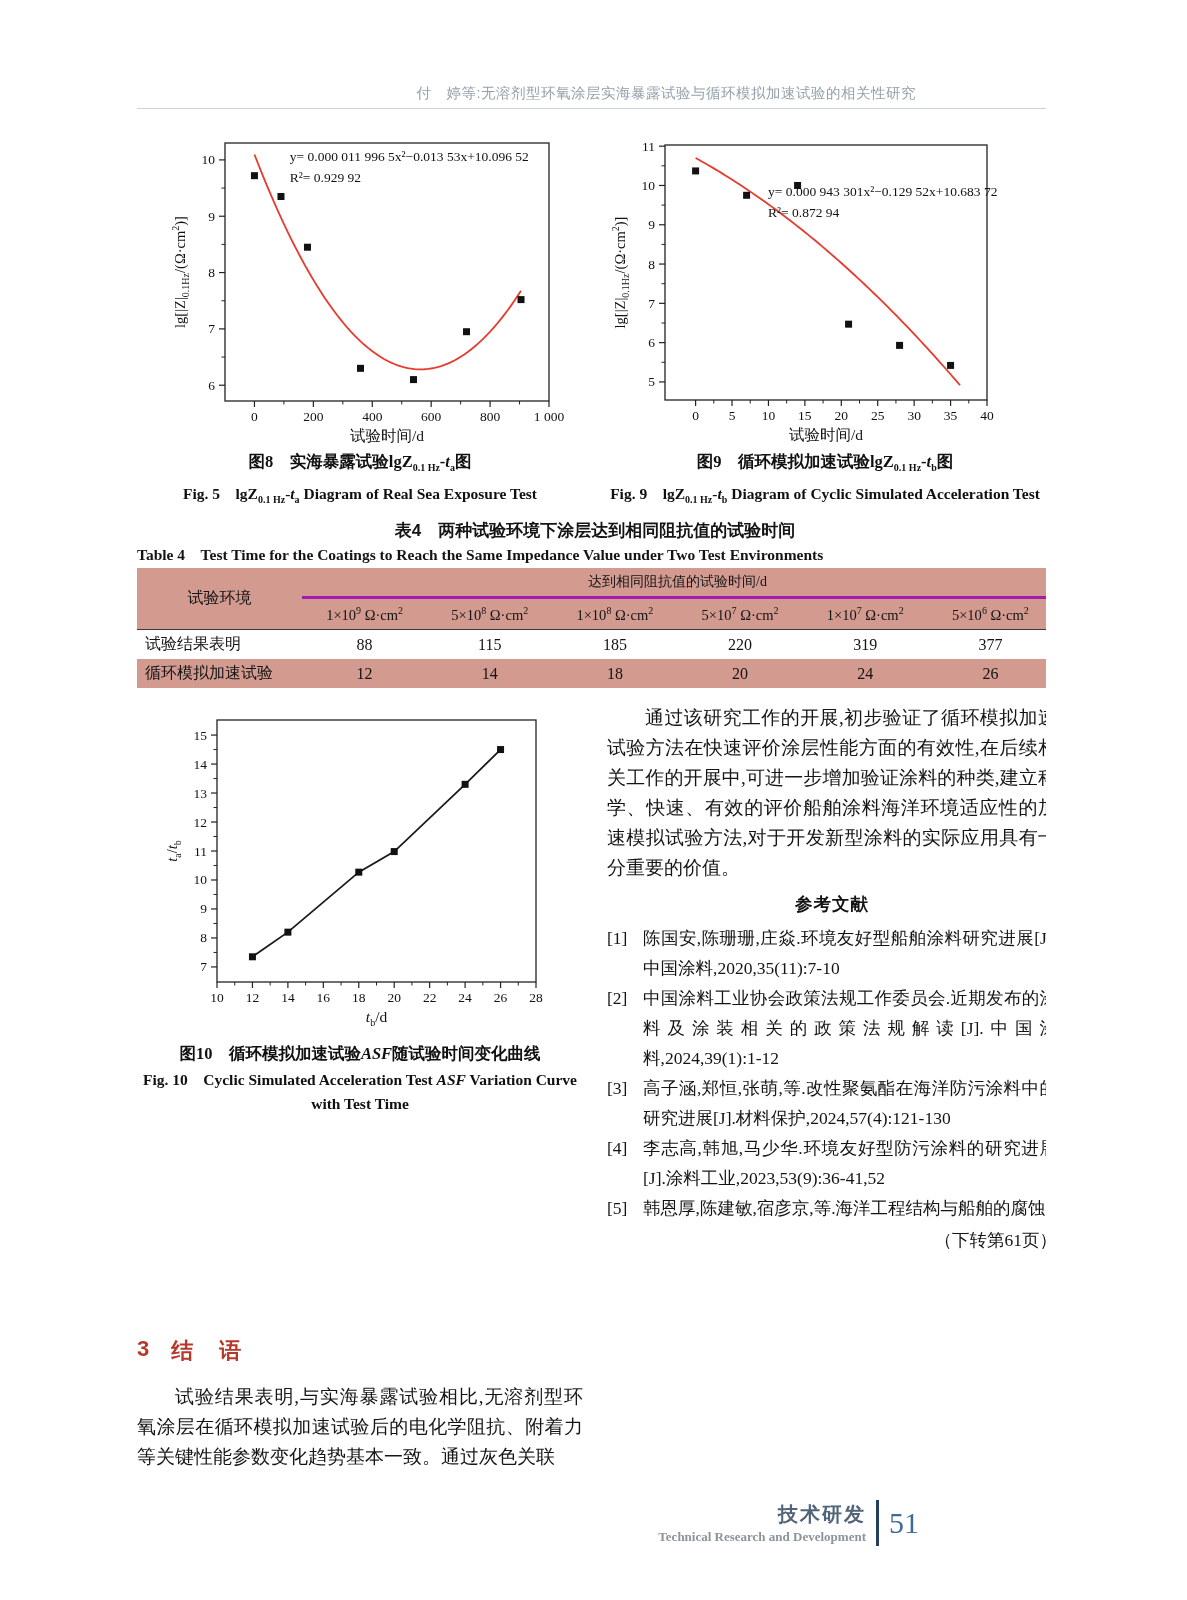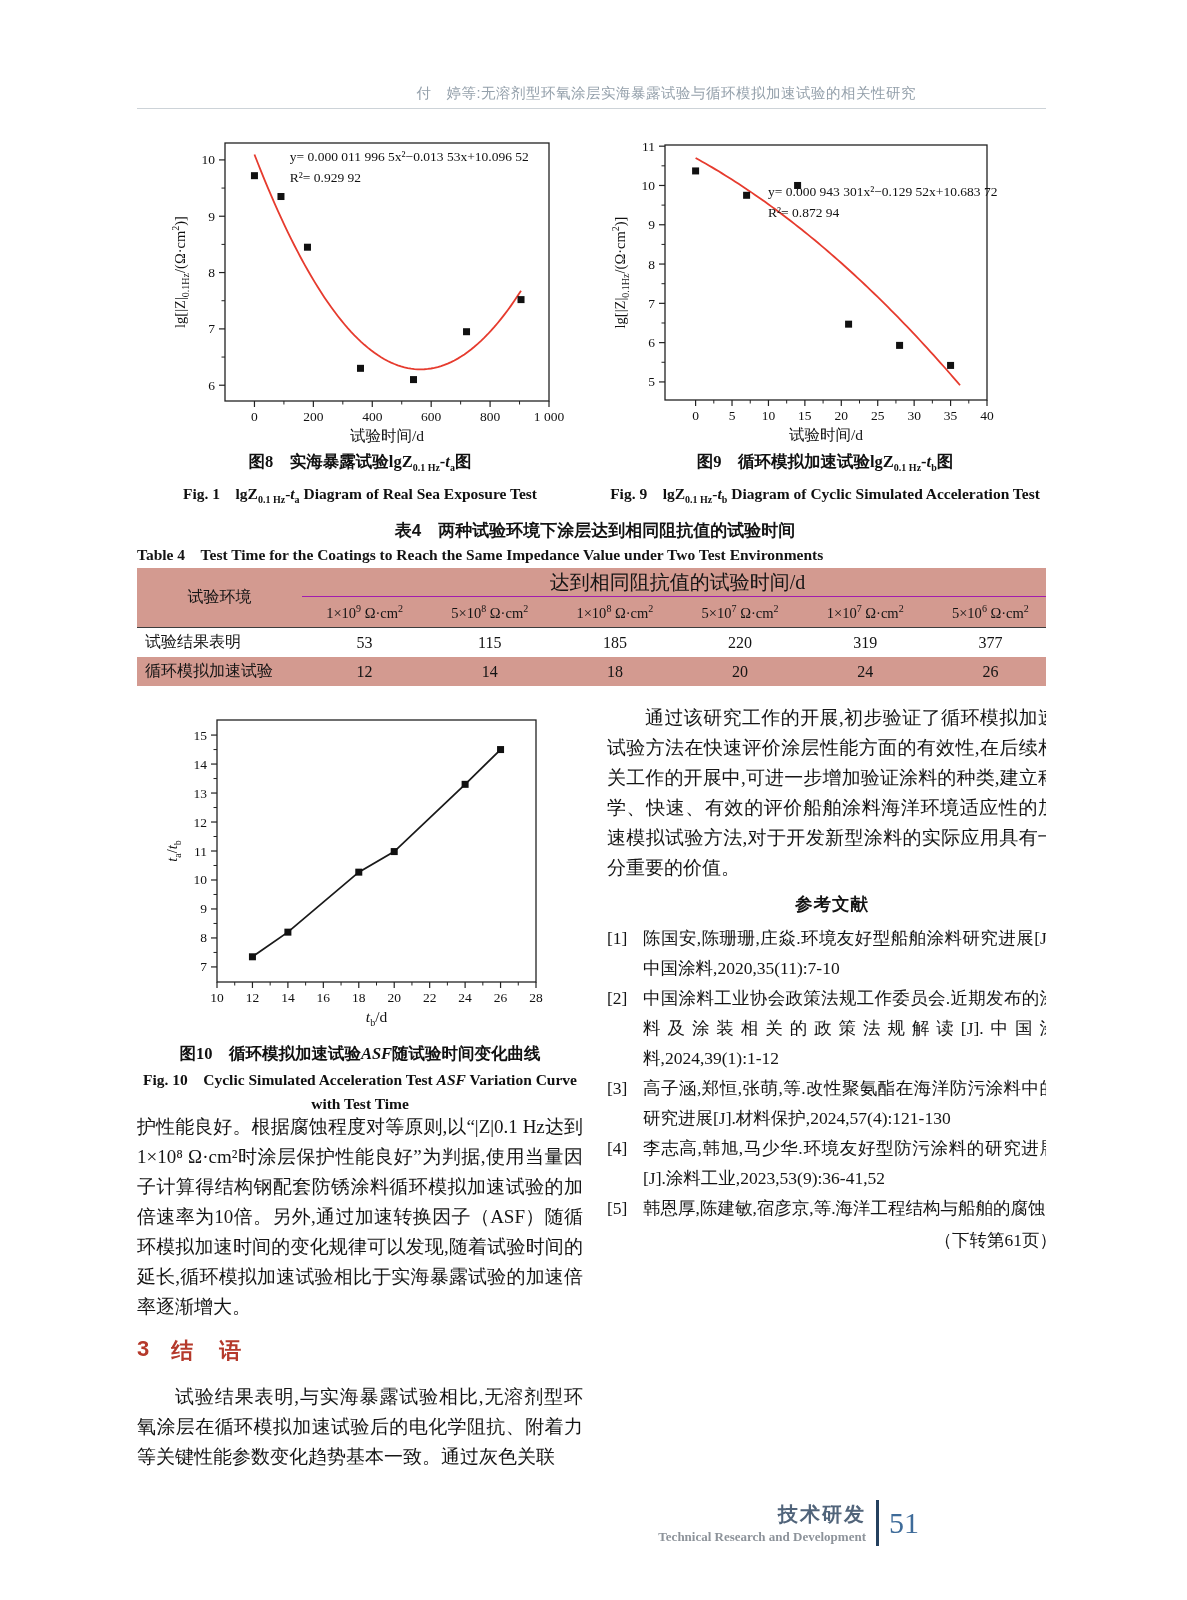--- a/index.html
+++ b/index.html
@@ -20,21 +20,21 @@
   
   .tbl-title-zh{position:absolute;left:137px;top:519px;width:916px;text-align:center;
             font-weight:bold;font-size:17px;font-family:"Liberation Sans","DejaVu Sans",sans-serif;}
   .tbl-title-en{position:absolute;left:137px;top:545px;width:916px;text-align:left;
             font-weight:bold;font-size:15.5px;}
   table.t4{position:absolute;left:137px;top:568px;width:916px;border-collapse:collapse;
            table-layout:fixed;font-size:16px;}
   table.t4 th,table.t4 td{padding:0;font-weight:normal;text-align:center;}
   table.t4 thead th{background:var(--accent,#d39a90);}
   th.rowhead{width:165px;vertical-align:middle;font-size:16px;border-bottom:1.5px solid #3c3c3c;}
-  th.spanhead{height:28px;border-bottom:1px solid #a21caf;font-size:20px;margin-top:39px;}
+  th.spanhead{height:28px;border-bottom:3px solid #a21caf;font-size:14px;margin-top:39px;}
   #t4-colhdr th{height:30px;font-size:14.5px;border-bottom:1.5px solid #3c3c3c;}
   #t4-colhdr sup{font-size:10px;}
   #t4-body td{height:29px;}
   #t4-body td.rlabel{text-align:left;padding-left:8px;}
   #t4-body tr.band td{background:var(--accent,#d39a90);}
   
   .para{position:static;font-size:19px;line-height:30px;text-align:justify;color:#151515;}
   .lpara{position:absolute;width:446px;}
   .indent{text-indent:2em;}
   .sec{position:absolute;left:137px;top:1336px;margin:0;display:flex;gap:20px;
@@ -166,21 +166,21 @@
       <rect x="306.079185520362" y="215.88520801232667" width="7" height="7" fill="#111"></rect>
       <rect x="357.07466063348414" y="235.92372881355934" width="7" height="7" fill="#111"></rect>
       <text x="178.04000000000002" y="70" font-size="13.5">y= 0.000 943 301x²−0.129 52x+10.683 72</text>
       <text x="178.04000000000002" y="91" font-size="13.5">R²= 0.872 94</text>
       <text x="236" y="314" text-anchor="middle" font-size="15.5"><tspan dy="0">试验时间/d</tspan></text>
       <text text-anchor="middle" font-size="14.5" transform="translate(35,146.5) rotate(-90)"><tspan dy="0">lg[|Z|</tspan><tspan dy="4" font-size="10">0.1Hz</tspan><tspan dy="-4">/(Ω·cm</tspan><tspan dy="-6" font-size="10">2</tspan><tspan dy="6">)]</tspan></text>
     </svg>
 
   <div class="cap" style="left:140px;top:448px;width:440px">
     <div class="cap-zh"><span>图8　实海暴露试验lgZ</span><sub>0.1 Hz</sub><span>-</span><i>t</i><sub>a</sub><span>图</span></div>
-    <div class="cap-en"><span>Fig. 1　lgZ</span><sub>0.1 Hz</sub><span>-</span><i>t</i><sub>a</sub><span> Diagram of Real Sea Exposure Test</span></div>
+    <div class="cap-en"><span>Fig. 5　lgZ</span><sub>0.1 Hz</sub><span>-</span><i>t</i><sub>a</sub><span> Diagram of Real Sea Exposure Test</span></div>
   </div>
   <div class="cap" style="left:600px;top:448px;width:450px">
     <div class="cap-zh"><span>图9　循环模拟加速试验lgZ</span><sub>0.1 Hz</sub><span>-</span><i>t</i><sub>b</sub><span>图</span></div>
     <div class="cap-en"><span>Fig. 9　lgZ</span><sub>0.1 Hz</sub><span>-</span><i>t</i><sub>b</sub><span> Diagram of Cyclic Simulated Acceleration Test</span></div>
   </div>
 
   <div class="tbl-title-zh">表4　两种试验环境下涂层达到相同阻抗值的试验时间</div>
   <div class="tbl-title-en">Table 4　Test Time for the Coatings to Reach the Same Impedance Value under Two Test Environments</div>
 
   <table class="t4">
@@ -194,21 +194,21 @@
           <th><span>5×10</span><sup>8</sup><span> Ω·cm</span><sup>2</sup></th>
           <th><span>1×10</span><sup>8</sup><span> Ω·cm</span><sup>2</sup></th>
           <th><span>5×10</span><sup>7</sup><span> Ω·cm</span><sup>2</sup></th>
           <th><span>1×10</span><sup>7</sup><span> Ω·cm</span><sup>2</sup></th>
           <th><span>5×10</span><sup>6</sup><span> Ω·cm</span><sup>2</sup></th>
         </tr>
     </thead>
     <tbody id="t4-body">
         <tr>
           <td class="rlabel">试验结果表明</td>
-          <td>53</td>
+          <td>88</td>
           <td>115</td>
           <td>185</td>
           <td>220</td>
           <td>319</td>
           <td>377</td>
         </tr>
         <tr class="band">
           <td class="rlabel">循环模拟加速试验</td>
           <td>12</td>
           <td>14</td>
@@ -286,21 +286,20 @@
       <rect x="337.05555555555554" y="51.06194690265486" width="7" height="7" fill="#111"></rect>
       <text x="216.5" y="327" text-anchor="middle" font-size="15.5"><tspan dy="0" font-style="italic">t</tspan><tspan dy="4" font-size="10">b</tspan><tspan dy="-4">/d</tspan></text>
       <text text-anchor="middle" font-size="14.5" transform="translate(17,156) rotate(-90)"><tspan dy="0" font-style="italic">t</tspan><tspan dy="4" font-size="10">a</tspan><tspan dy="-4">/</tspan><tspan dy="0" font-style="italic">t</tspan><tspan dy="4" font-size="10">b</tspan></text>
     </svg>
 
   <div class="cap" style="left:137px;top:1040px;width:446px">
     <div class="cap-zh"><span>图10　循环模拟加速试验</span><i>ASF</i><span>随试验时间变化曲线</span></div>
     <div class="cap-en"><span>Fig. 10　Cyclic Simulated Acceleration Test </span><i>ASF</i><span> Variation Curve with Test Time</span></div>
   </div>
 
-  <div class="para lpara" style="left:137px;top:1112px">护性能良好。根据腐蚀程度对等原则,以“|Z|0.1 Hz达到1×10⁸ Ω·cm²时涂层保护性能良好”为判据,使用当量因子计算得结构钢配套防锈涂料循环模拟加速试验的加倍速率为10倍。另外,通过加速转换因子（ASF）随循环模拟加速时间的变化规律可以发现,随着试验时间的延长,循环模拟加速试验相比于实海暴露试验的加速倍率逐渐增大。</div>
 
   <h2 class="sec">
     <span class="sec-num">3</span>
     <span class="sec-title">结　语</span>
   </h2>
 
   <div class="para lpara indent" style="left:137px;top:1382px">试验结果表明,与实海暴露试验相比,无溶剂型环氧涂层在循环模拟加速试验后的电化学阻抗、附着力等关键性能参数变化趋势基本一致。通过灰色关联</div>
 
   <div class="rcol">
     <div class="para indent">通过该研究工作的开展,初步验证了循环模拟加速试验方法在快速评价涂层性能方面的有效性,在后续相关工作的开展中,可进一步增加验证涂料的种类,建立科学、快速、有效的评价船舶涂料海洋环境适应性的加速模拟试验方法,对于开发新型涂料的实际应用具有十分重要的价值。</div>

